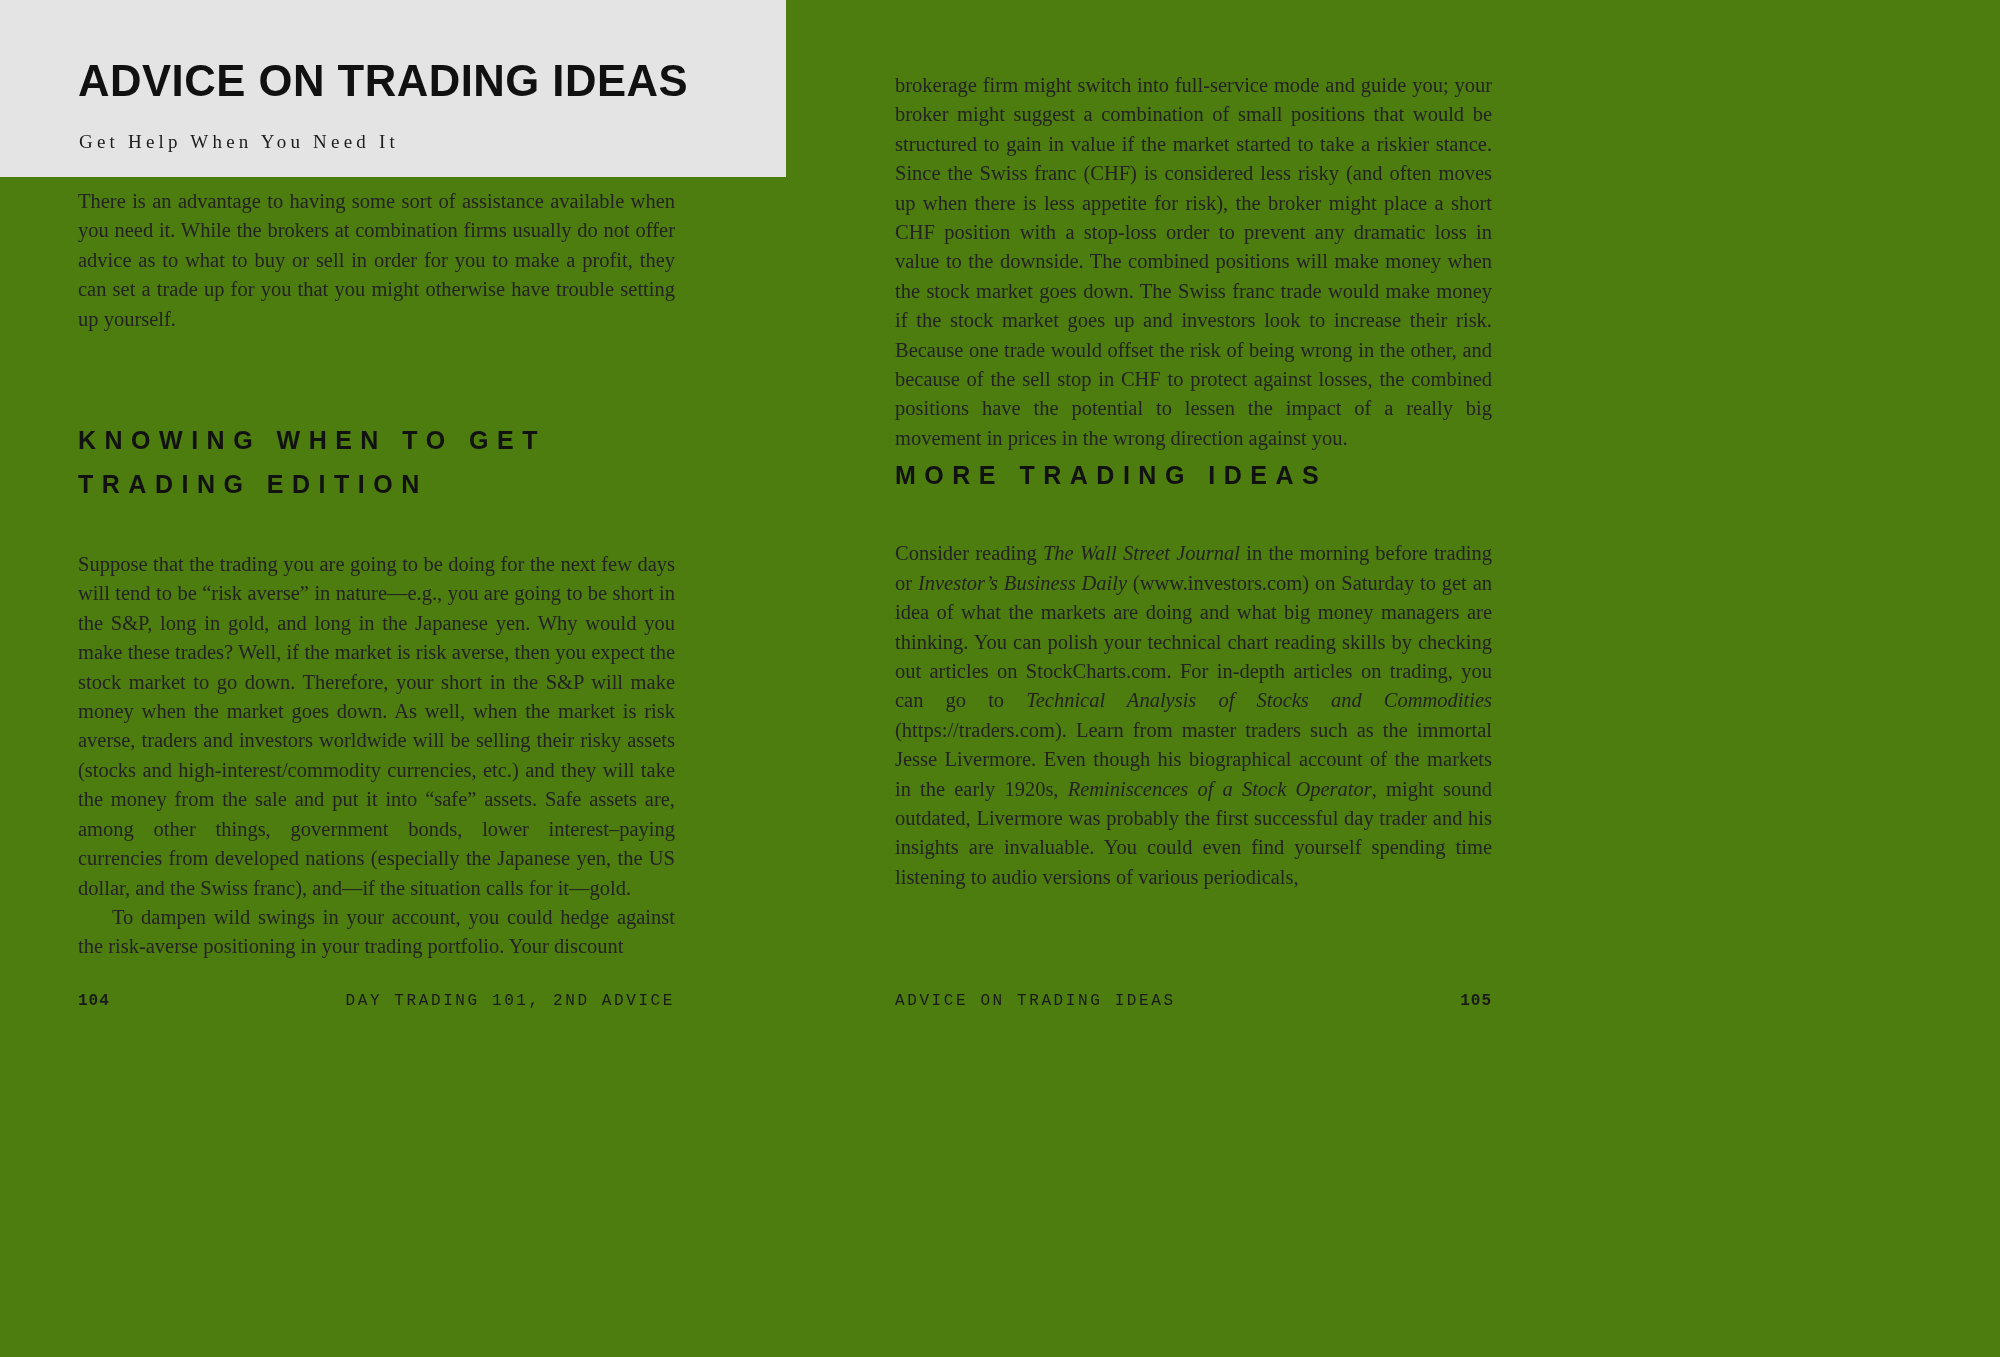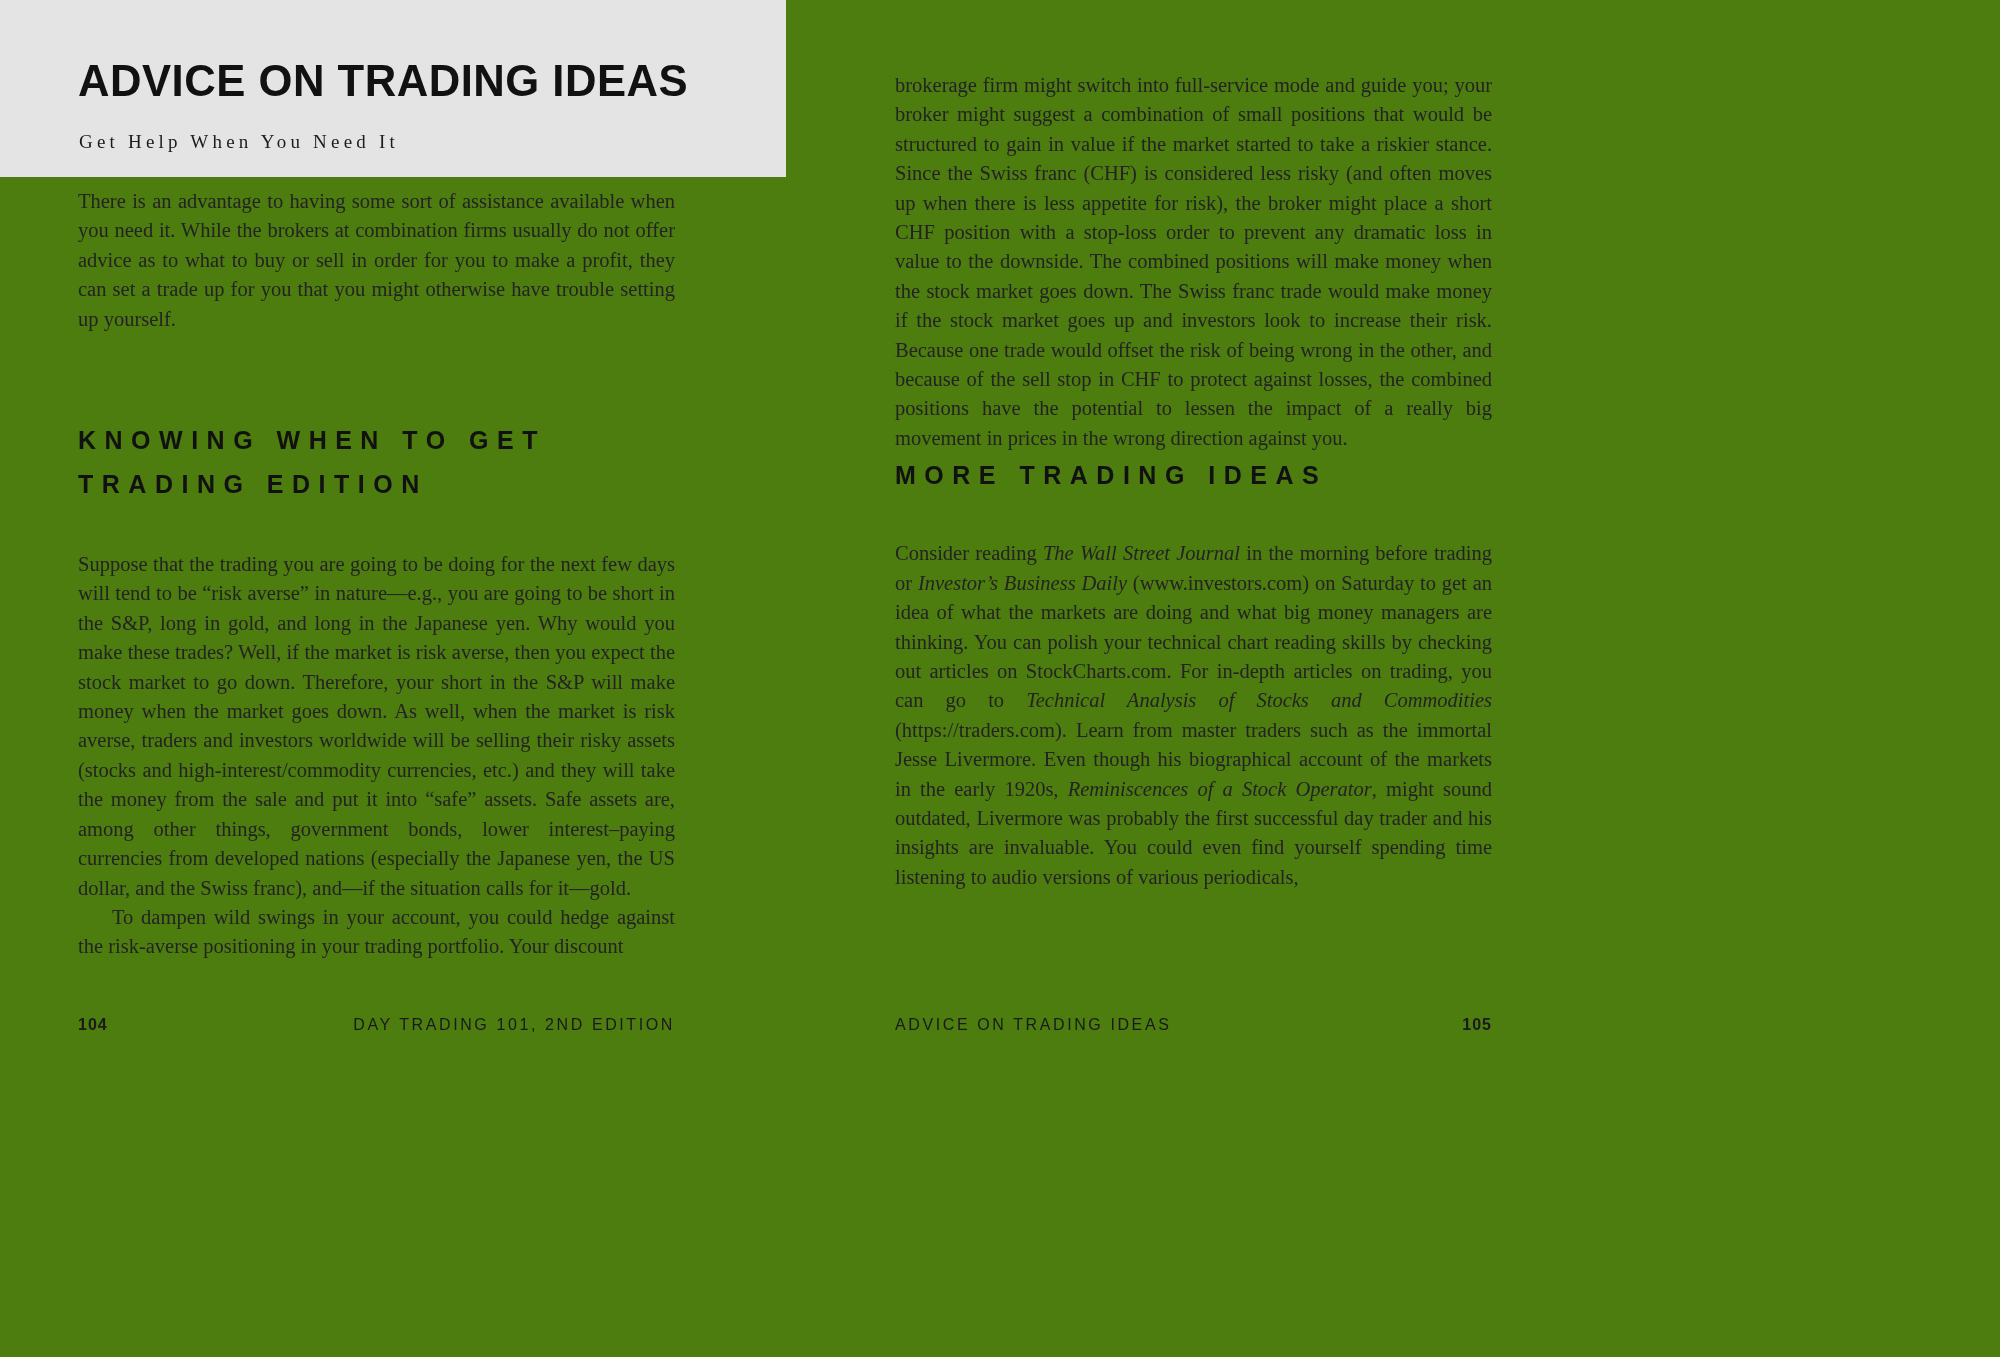--- a/index.html
+++ b/index.html
@@ -67,25 +67,24 @@
   .para-indent { text-indent: 34px; }
   .col em { }
   
   .footer {
     position: absolute;
     width: 597px;
     top: 992px;
     display: flex;
     justify-content: space-between;
     align-items: baseline;
-    font-family: Liberation Sans, sans-serif;
+    font-family: Liberation Mono, monospace;
     font-size: 16px;
     letter-spacing: 2.6px;
     color: #1a1a1a;
-    margin-top: 24px;
   }
   .footer-left  { left: 78px; }
   .footer-right { left: 895px; }
   .page-num { font-weight: bold; letter-spacing: 1px; }
   .running-title { font-weight: normal; }
 </style>
 </head>
 <body>
 
 <div class="spread">
@@ -98,21 +97,21 @@
     <p>There is an advantage to having some sort of assistance available when you need it. While the brokers at combination firms usually do not offer advice as to what to buy or sell in order for you to make a profit, they can set a trade up for you that you might otherwise have trouble setting up yourself.</p>
 
     <h2 class="section-heading heading-knowing"><span>KNOWING WHEN TO GET</span><br><span>TRADING EDITION</span></h2>
 
     <p>Suppose that the trading you are going to be doing for the next few days will tend to be “risk averse” in nature—e.g., you are going to be short in the S&amp;P, long in gold, and long in the Japanese yen. Why would you make these trades? Well, if the market is risk averse, then you expect the stock market to go down. Therefore, your short in the S&amp;P will make money when the market goes down. As well, when the market is risk averse, traders and investors worldwide will be selling their risky assets (stocks and high-interest/commodity currencies, etc.) and they will take the money from the sale and put it into “safe” assets. Safe assets are, among other things, government bonds, lower interest–paying currencies from developed nations (especially the Japanese yen, the US dollar, and the Swiss franc), and—if the situation calls for it—gold.</p>
     <p class="para-indent">To dampen wild swings in your account, you could hedge against the risk-averse positioning in your trading portfolio. Your discount</p>
   </div>
 
   <div class="footer footer-left">
     <span class="page-num">104</span>
-    <span class="running-title">DAY TRADING 101, 2ND EDITION</span>
+    <span class="running-title">DAY TRADING 101, 2ND ADVICE</span>
   </div>
 
   <div class="col col-right">
     <p>brokerage firm might switch into full-service mode and guide you; your broker might suggest a combination of small positions that would be structured to gain in value if the market started to take a riskier stance. Since the Swiss franc (CHF) is considered less risky (and often moves up when there is less appetite for risk), the broker might place a short CHF position with a stop-loss order to prevent any dramatic loss in value to the downside. The combined positions will make money when the stock market goes down. The Swiss franc trade would make money if the stock market goes up and investors look to increase their risk. Because one trade would offset the risk of being wrong in the other, and because of the sell stop in CHF to protect against losses, the combined positions have the potential to lessen the impact of a really big movement in prices in the wrong direction against you.</p>
 
     <h2 class="section-heading heading-more">MORE TRADING IDEAS</h2>
 
     <p>Consider reading <em>The Wall Street Journal</em> in the morning before trading or <em>Investor’s Business Daily</em> (www.investors.com) on Saturday to get an idea of what the markets are doing and what big money managers are thinking. You can polish your technical chart reading skills by checking out articles on StockCharts.com. For in-depth articles on trading, you can go to <em>Technical Analysis of Stocks and Commodities</em> (https://traders.com). Learn from master traders such as the immortal Jesse Livermore. Even though his biographical account of the markets in the early 1920s, <em>Reminiscences of a Stock Operator</em>, might sound outdated, Livermore was probably the first successful day trader and his insights are invaluable. You could even find yourself spending time listening to audio versions of various periodicals,</p>
   </div>
 

